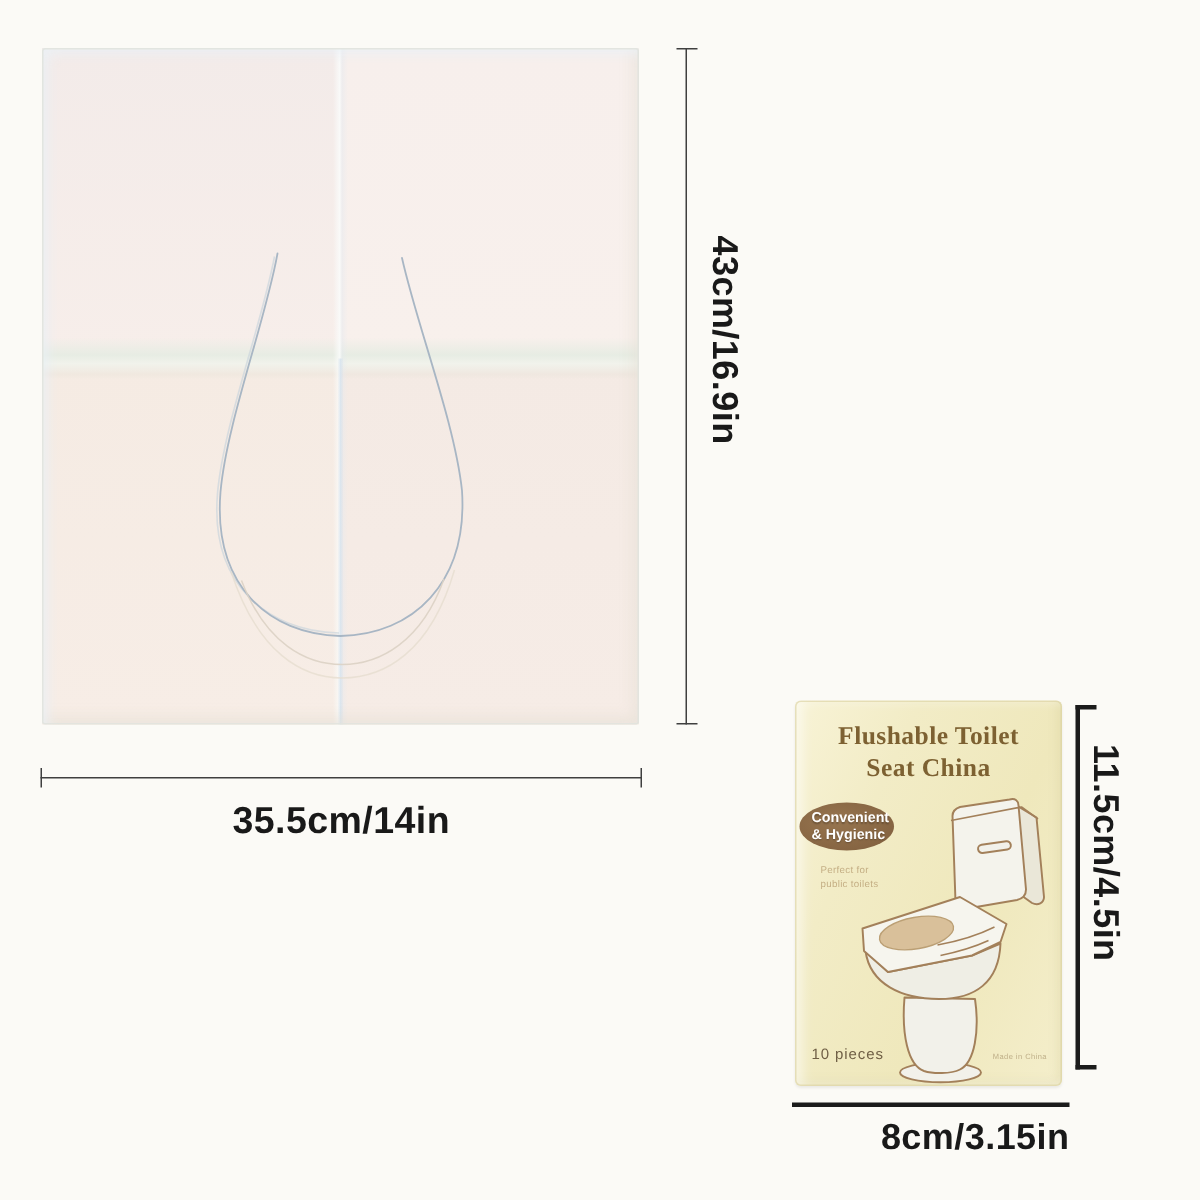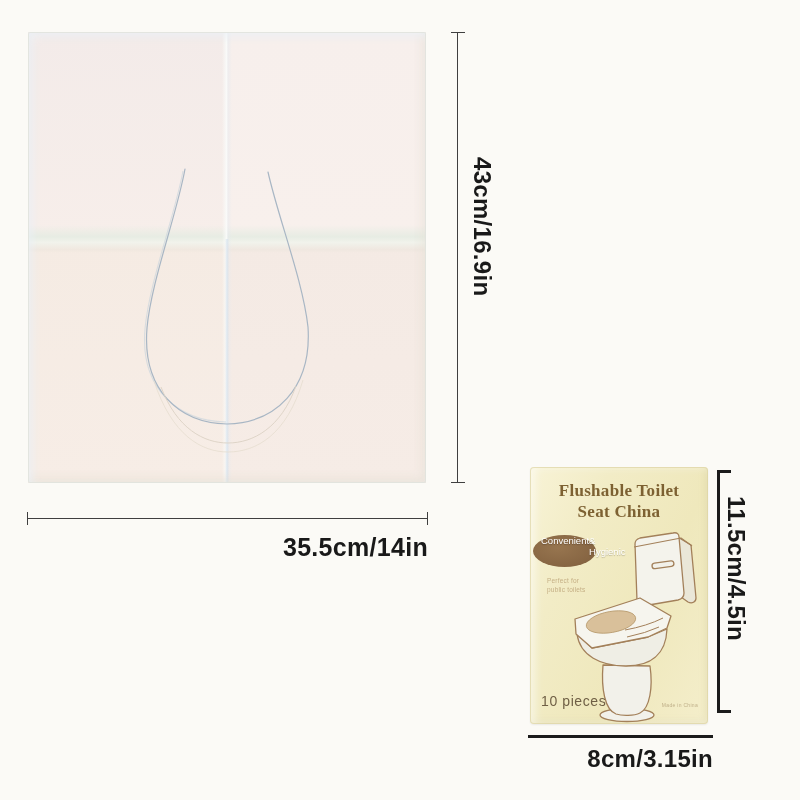--- a/index.html
+++ b/index.html
@@ -54,33 +54,33 @@
   }
   .pkg-title{
     position:absolute;left:0;right:0;top:13px;text-align:center;
     font-family:"Liberation Serif", serif;
     color:#7d6132;font-size:17px;line-height:21px;letter-spacing:.3px;font-weight:600;
   }
   .pkg-badge{
     position:absolute;left:3px;top:68px;width:63px;height:32px;
     background:radial-gradient(ellipse at 40% 40%,#97754f,#7f5e3d);
     border-radius:50%;
-    color:#ffffff;font-size:9.5px;font-weight:normal;line-height:11px;
-    display:flex;flex-direction:row;justify-content:flex-start;
+    color:#ffffff;font-size:9.5px;font-weight:bold;line-height:11px;
+    display:flex;flex-direction:column;justify-content:center;
     padding-left:8px;box-sizing:border-box;
     text-shadow:0 1px 1px rgba(0,0,0,.25);
   }
   .pkg-tagline{
     position:absolute;left:17px;top:109px;
     font-size:6.5px;line-height:9px;color:#b59a6e;opacity:.75;letter-spacing:.2px;
   }
   .pkg-toilet{position:absolute;inset:0;}
   .pkg-pieces{
     position:absolute;left:11px;bottom:15px;
-    font-size:14px;color:#6f5f45;letter-spacing:.6px;
+    font-size:10px;color:#6f5f45;letter-spacing:.6px;
   }
   .pkg-origin{
     position:absolute;right:10px;bottom:16px;
     font-size:5px;color:#a8946d;opacity:.7;letter-spacing:.3px;
   }
 
   
   .dim{position:absolute;background:#3f3f3f;}
   .sheet-dim-v{left:457px;top:32px;width:1.3px;height:451px;}
   .sheet-dim-v::before,.sheet-dim-v::after{
@@ -101,21 +101,21 @@
   }
   .pkg-dim-v::before{top:0;}
   .pkg-dim-v::after{bottom:0;}
   .pkg-dim-h{left:528px;top:735px;width:185px;height:2.6px;background:#1b1b1b;}
 
   .dim-label{
     position:absolute;color:#191919;font-weight:bold;font-size:24px;letter-spacing:.3px;
     white-space:nowrap;
   }
   .dim-label.vertical{writing-mode:vertical-rl;}
-  .lbl-sheet-h{left:27px;width:401px;top:533px;text-align:right;font-size:25px;}
+  .lbl-sheet-h{left:27px;width:401px;top:533px;text-align:center;font-size:25px;}
   .lbl-sheet-v{left:468px;top:157px;}
   .lbl-pkg-v{left:722px;top:496px;}
   .lbl-pkg-h{left:528px;width:185px;top:745px;text-align:right;}
 </style>
 </head>
 <body>
 
 <div class="canvas">
 
   <div class="sheet">

